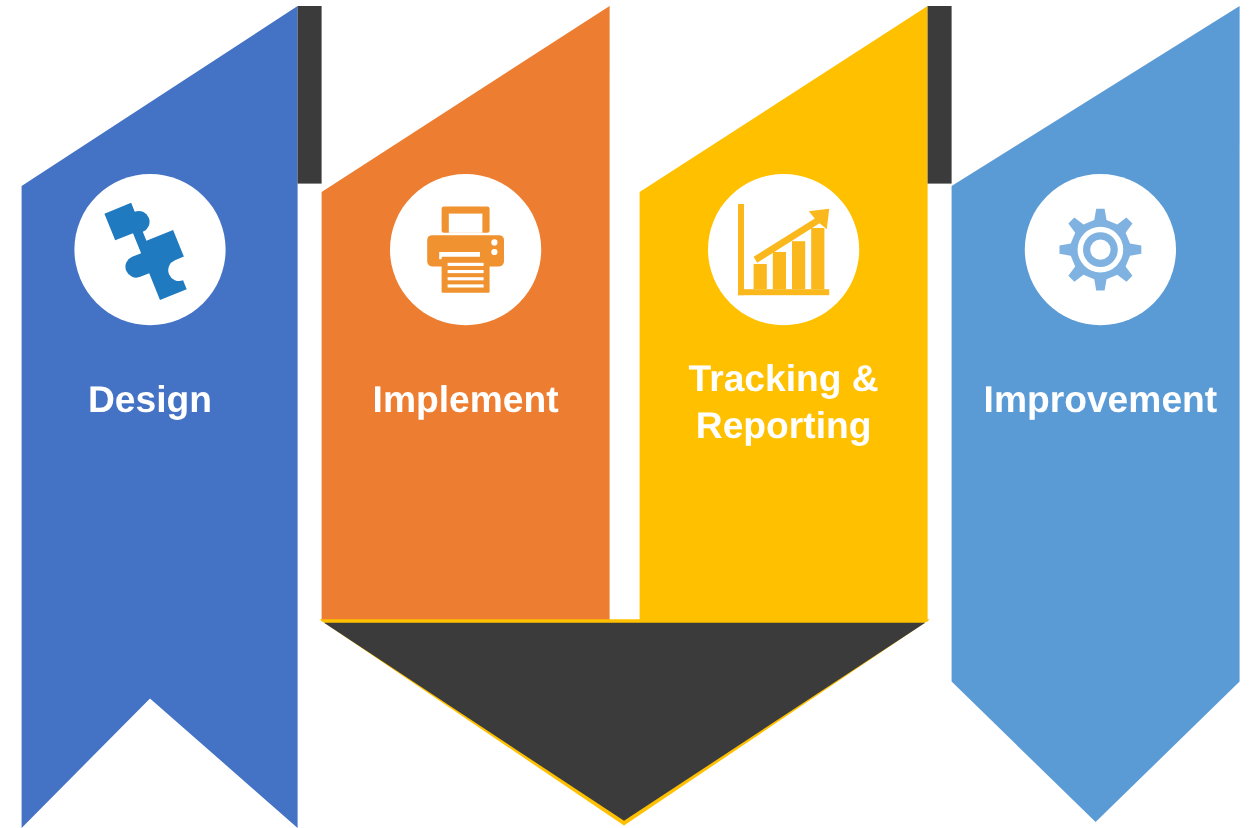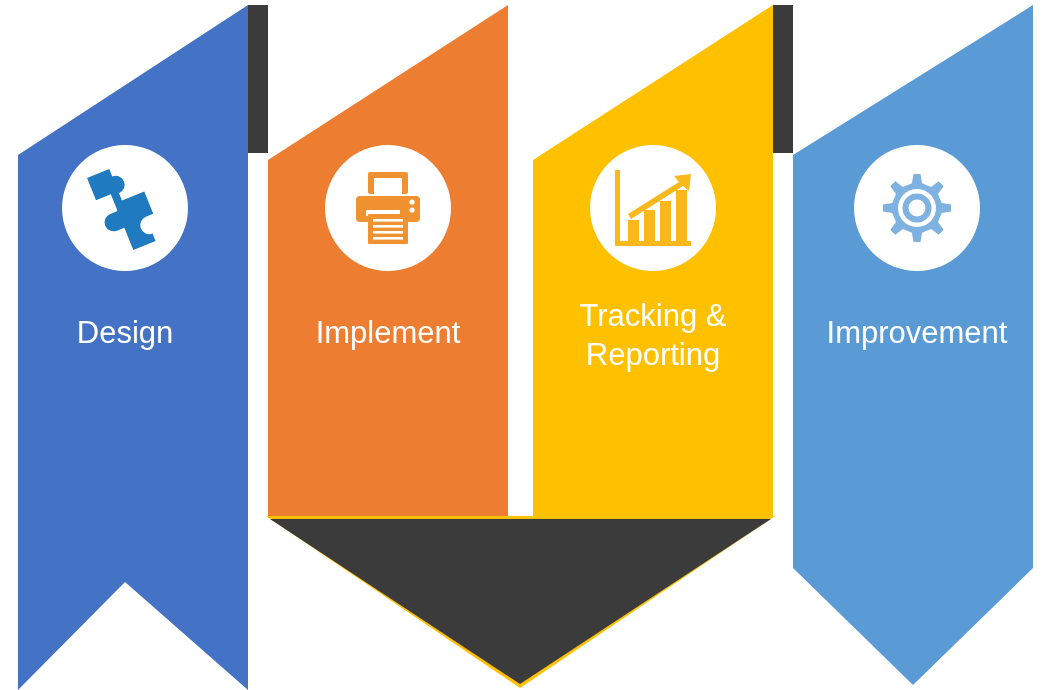--- a/index.html
+++ b/index.html
@@ -11,20 +11,21 @@
     width: 1047px;
     height: 690px;
     overflow: hidden;
     font-family: "Liberation Sans", sans-serif;
   }
   #stage {
     position: relative;
     width: 831px;
     height: 690px;
     background: #ffffff;
+    font-weight: bold;
   }
   #diagram {
     position: absolute;
     top: 0;
     left: 0;
     width: 1047px;
     height: 690px;
     display: block;
   }
   .step-label {

